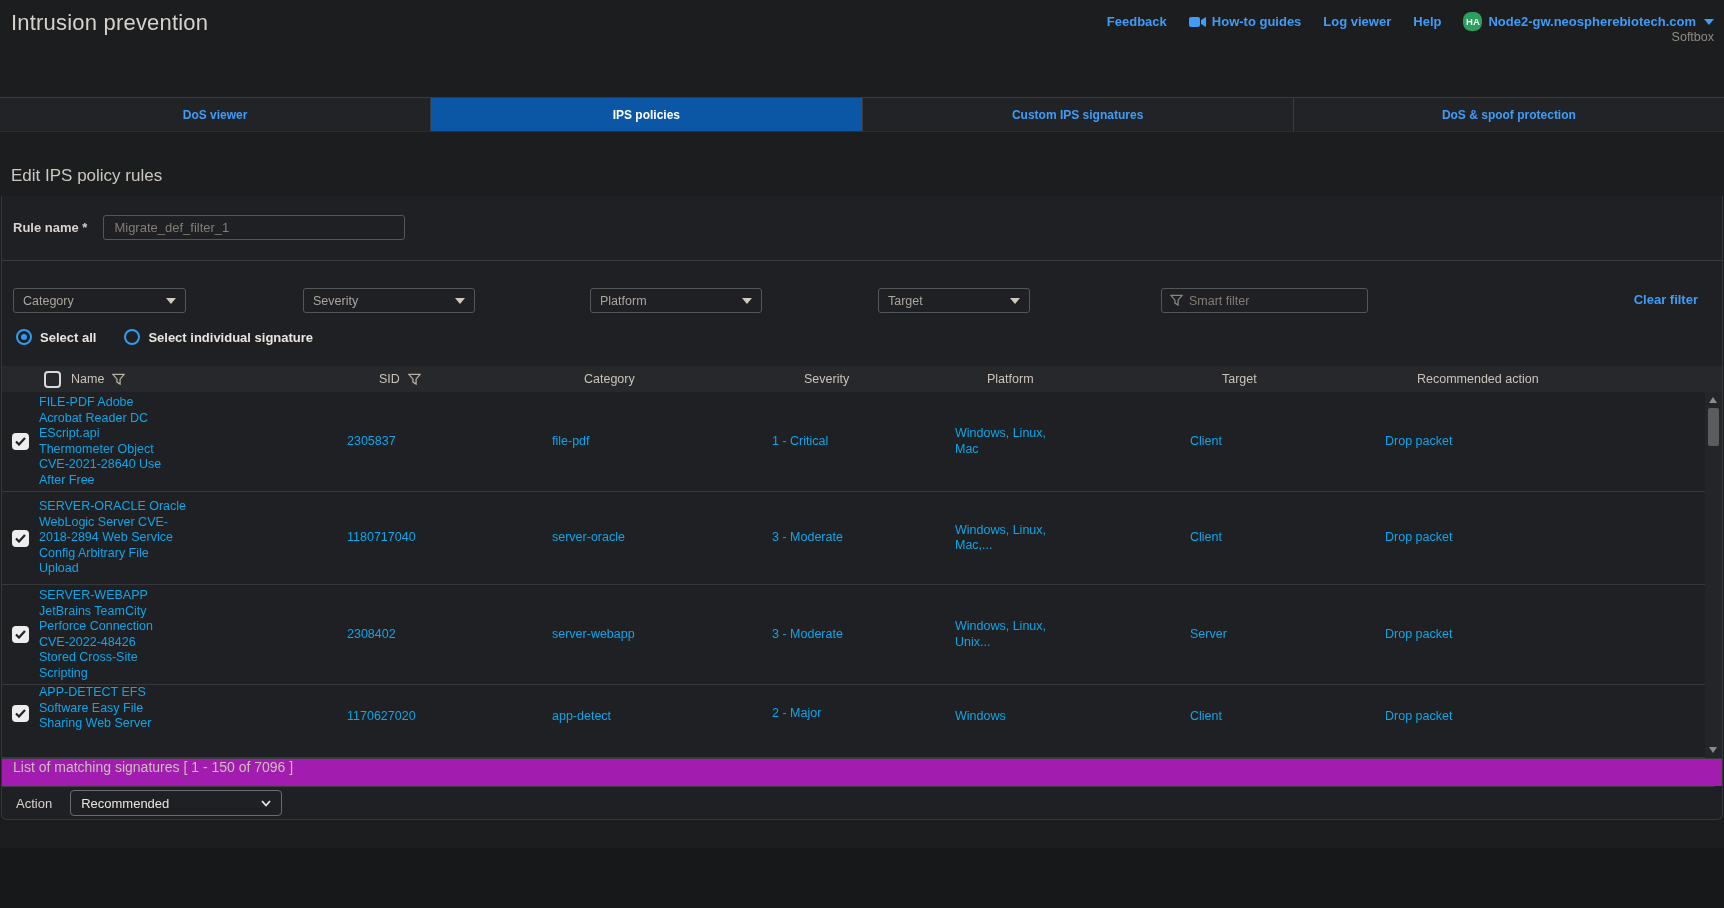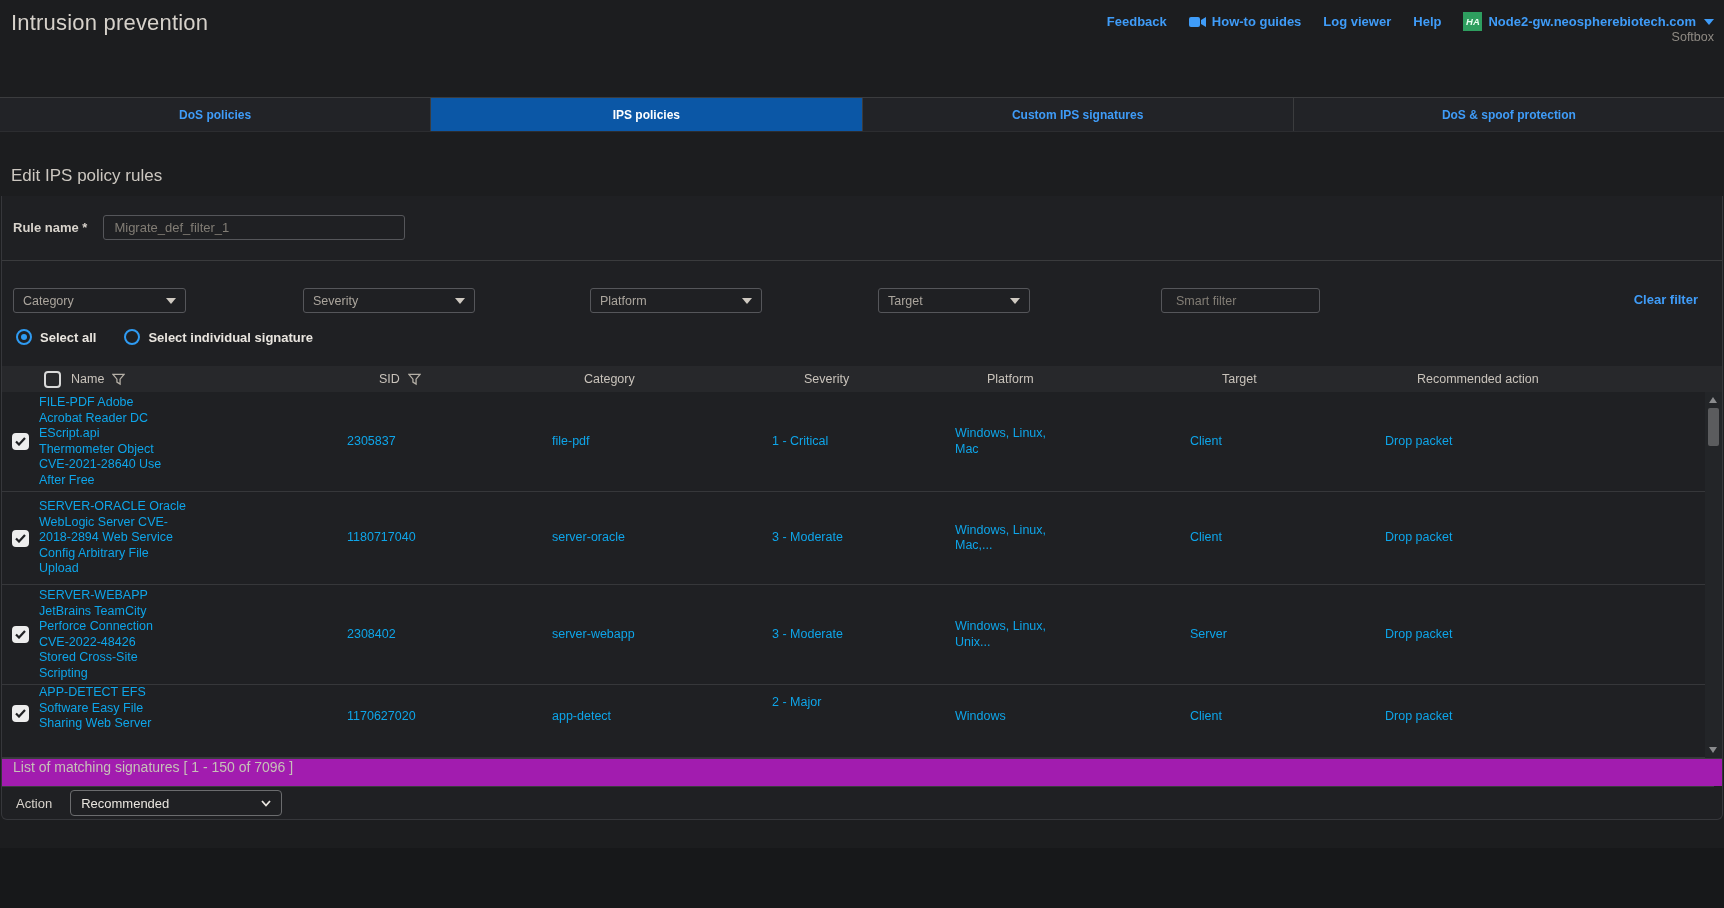--- a/index.html
+++ b/index.html
@@ -4,21 +4,21 @@
 <style>
   * { margin:0; padding:0; box-sizing:border-box; }
   html,body { width:1724px; height:908px; background:#17181a; }
   body { font-family:"Liberation Sans", sans-serif; overflow:hidden; }
   .app { position:relative; width:1724px; height:908px; background:#1c1d1f; }
 
   
   .page-title { position:absolute; top:10px; left:11px; font-size:22px; font-weight:400; color:#d6d1ca; letter-spacing:.2px; }
   .nav-links { position:absolute; top:12px; right:10px; display:flex; align-items:center; gap:22px; }
   .nav-link { color:#3f9cf8; font-size:13px; font-weight:600; cursor:pointer; display:flex; align-items:center; gap:6px; white-space:nowrap; }
-  .ha-badge { display:inline-flex; align-items:center; justify-content:center; width:19px; height:19px; border-radius:0; background:#2e9e5f; color:#eafff2; font-size:9.5px; font-weight:700;font-style:italic; }
+  .ha-badge { display:inline-flex; align-items:center; justify-content:center; width:19px; height:19px; border-radius:8px; background:#2e9e5f; color:#eafff2; font-size:9.5px; font-weight:700; }
   .caret-down { width:0; height:0; border-left:5px solid transparent; border-right:5px solid transparent; border-top:6px solid #3f9cf8; margin-left:2px; }
   .brand { position:absolute; top:30px; right:10px; color:#8f8a83; font-size:12.5px; }
 
   
   .tabbar { position:absolute; top:97px; left:0; right:0; height:35px; display:flex; background:#222327; border-top:1px solid #3b3c3e; border-bottom:1px solid #2c2d30; }
   .tab { flex:1 1 0; display:flex; align-items:center; justify-content:center; font-size:12px; font-weight:700; color:#3f9cf8; border-right:1px solid #3b3c3e; cursor:pointer; }
   .tab:last-child { border-right:none; }
   .tab.active { background:#0b57a6; color:#ffffff; }
 
   .section-title { position:absolute; top:166px; left:11px; font-size:17px; font-weight:400; color:#ccc7c0; }
@@ -34,21 +34,21 @@
 
   
   .filter-row { position:absolute; top:92px; left:0; right:0; height:26px; }
   .dropdown { position:absolute; top:0; height:25px; border:1px solid #55565a; border-radius:3px; display:flex; align-items:center; justify-content:space-between; padding:0 9px; cursor:pointer; }
   .dropdown .dd-label { font-size:12.5px; color:#aba59d; }
   .dd-caret { width:0; height:0; border-left:5px solid transparent; border-right:5px solid transparent; border-top:6px solid #cfc9c1; }
   .dd-category { left:11px;  width:173px; }
   .dd-severity { left:301px; width:172px; }
   .dd-platform { left:588px; width:172px; }
   .dd-target   { left:876px; width:152px; }
-  .smart-filter { position:absolute; top:0; left:1159px; width:159px; height:25px; border:1px solid #55565a; border-radius:3px; display:flex; align-items:center; padding:0 8px; gap:6px; }
+  .smart-filter { position:absolute; top:0; left:1159px; width:207px; height:25px; border:1px solid #55565a; border-radius:3px; display:flex; align-items:center; padding:0 8px; gap:6px; }
   .smart-filter input { flex:1; background:transparent; border:none; outline:none; color:#b7b1a9; font-size:12.5px; font-family:"Liberation Sans", sans-serif; }
   .smart-filter input::placeholder { color:#827d75; }
   .clear-filter { position:absolute; top:4px; right:24px; color:#3f9cf8; font-size:13px; font-weight:700; cursor:pointer; }
 
   
   .radio-row { position:absolute; top:131px; left:14px; display:flex; align-items:center; gap:28px; height:20px; }
   .radio-opt { display:flex; align-items:center; gap:8px; cursor:pointer; }
   .radio { width:16px; height:16px; border-radius:50%; border:2px solid #2f9bf2; position:relative; flex:0 0 auto; }
   .radio.checked::after { content:""; position:absolute; left:3px; top:3px; width:6px; height:6px; border-radius:50%; background:#2f9bf2; }
   .radio-label { font-size:13px; font-weight:600; color:#e9e5df; }
@@ -108,21 +108,21 @@
     <span class="nav-link">
       <span class="ha-badge">HA</span>
       <span>Node2-gw.neospherebiotech.com</span>
       <span class="caret-down"></span>
     </span>
   </div>
   <div class="brand">Softbox</div>
 
   <div class="tabbar">
     <div class="tab">
-        <span>DoS policies</span>
+        <span>DoS viewer</span>
       </div>
     <div class="tab active">
         <span>IPS policies</span>
       </div>
     <div class="tab">
         <span>Custom IPS signatures</span>
       </div>
     <div class="tab">
         <span>DoS &amp; spoof protection</span>
       </div>
@@ -285,21 +285,21 @@
               <svg width="11" height="9" viewBox="0 0 11 9">
                 <polyline points="1,4.5 4,7.5 10,1" fill="none" stroke="#1f2023" stroke-width="2.2"></polyline>
               </svg>
             </span>
           </div>
         <div class="cell">APP-DETECT EFS
 Software Easy File
 Sharing Web Server</div>
         <div class="cell" style="margin-top:24px">1170627020</div>
         <div class="cell" style="margin-top:24px">app-detect</div>
-        <div class="cell" style="margin-top:10px">2 - Major</div>
+        <div class="cell" style="margin-top:21px">2 - Major</div>
         <div class="cell" style="margin-top:24px">Windows</div>
         <div class="cell" style="margin-top:24px">Client</div>
         <div class="cell" style="margin-top:24px">Drop packet</div>
       </div>
 
     </div>
 
     <div class="vscroll">
       <span class="vs-up"></span>
       <span class="vs-thumb"></span>

